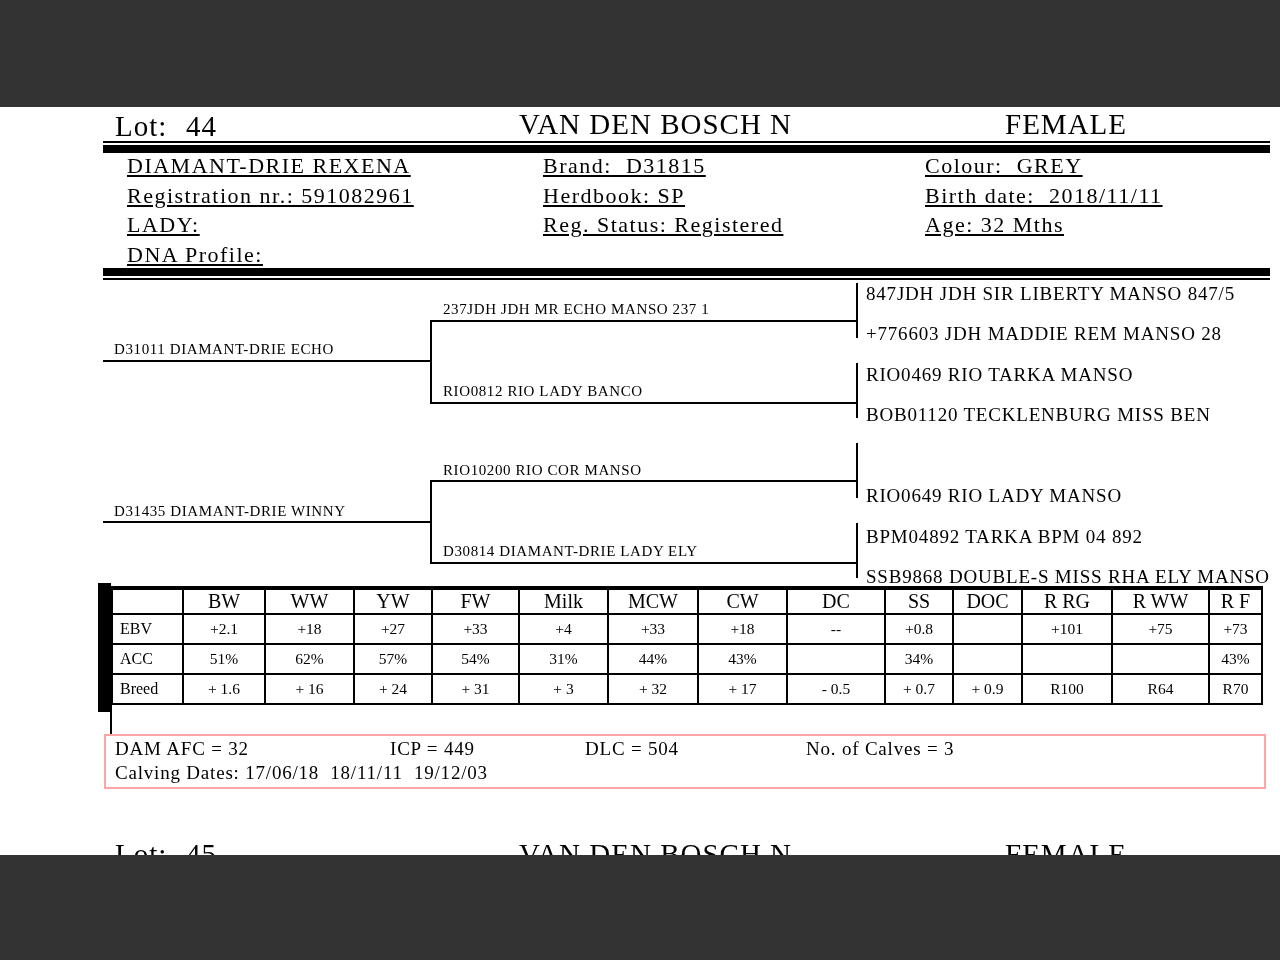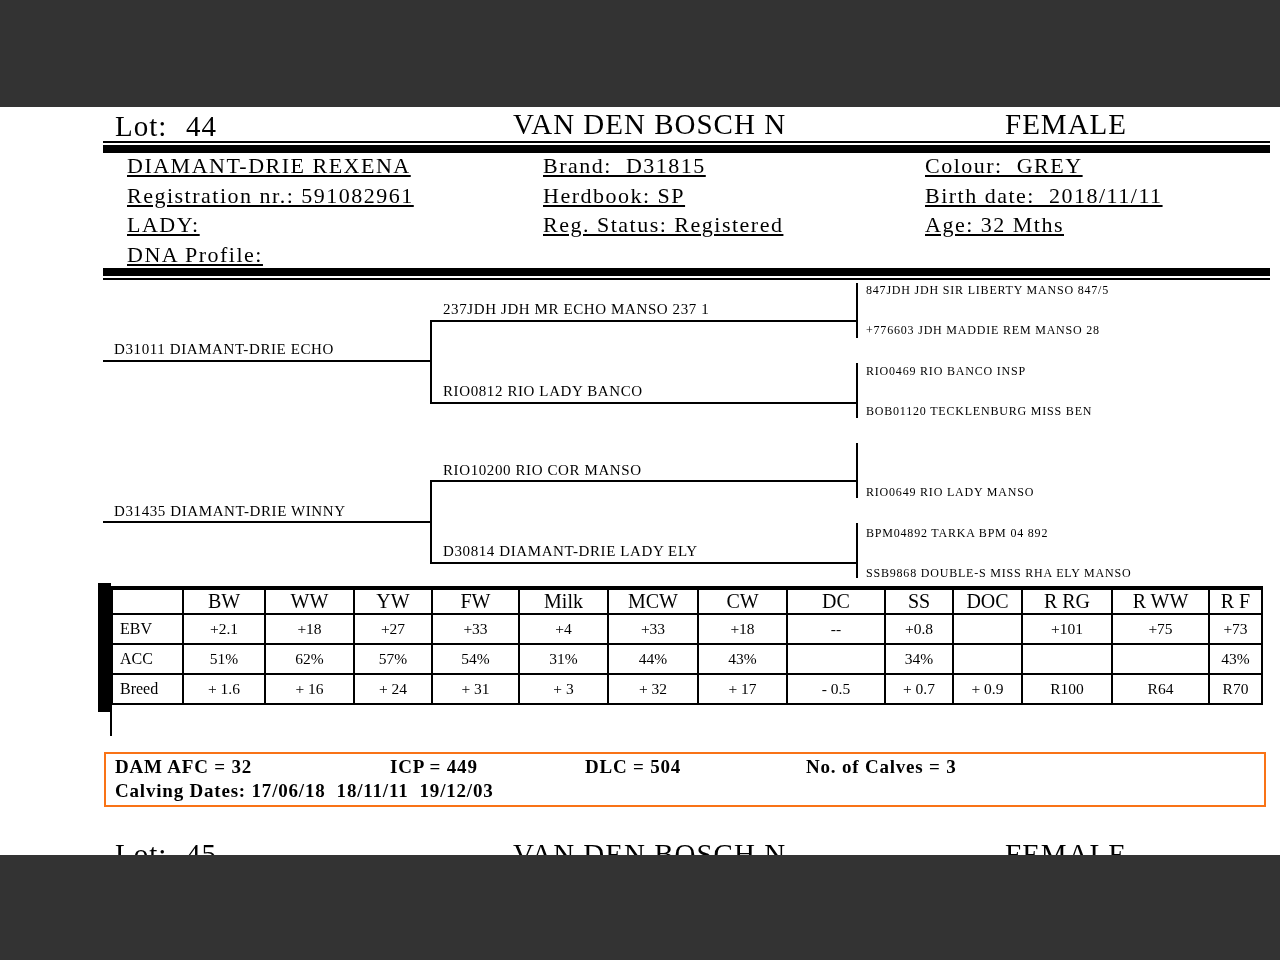--- a/index.html
+++ b/index.html
@@ -3,32 +3,32 @@
 <meta charset="utf-8">
 <style>
   html,body{margin:0;padding:0;background:#ffffff;}
   #stage{position:relative;width:1280px;height:960px;overflow:hidden;background:#ffffff;
          font-family:"Liberation Serif","DejaVu Serif",serif;color:#000;}
   .bar{position:absolute;left:0;width:1280px;background:#333333;z-index:10;}
   .t{position:absolute;white-space:pre;z-index:2;}
   .h1{font-size:29px;letter-spacing:1px;}
   .h2{font-size:22px;letter-spacing:1.5px;text-decoration:underline;}
   .p{font-size:15px;letter-spacing:0.6px;}
-  .pg{font-size:12px;letter-spacing:0.8px;}
-  .ctr{text-align:left;}
+  .pg{font-size:19px;letter-spacing:0.8px;}
+  .ctr{text-align:center;}
   .ln{position:absolute;background:#000;z-index:1;}
   #ebv{position:absolute;left:111px;top:586px;border-collapse:collapse;table-layout:fixed;
        width:1151px;border-top:4px solid #000;z-index:2;}
   #ebv th,#ebv td{border:2px solid #000;text-align:center;overflow:hidden;
        font-weight:normal;padding:0;}
   #ebv th{height:23px;font-size:20px;}
   #ebv td{height:28px;font-size:15.5px;margin-left:31px;}
   #ebv td.lbl{text-align:left;padding-left:7px;font-size:16px;}
-  #dambox{position:absolute;left:104px;top:752px;width:1158px;height:51px;
-       border:2px solid #f97316;z-index:2;font-weight:bold;}
+  #dambox{position:absolute;left:104px;top:734px;width:1158px;height:51px;
+       border:2px solid #fca5a5;z-index:2;}
   #dambox span{position:absolute;white-space:pre;font-size:19px;letter-spacing:0.8px;}
 </style>
 </head>
 <body>
 
 <div id="stage">
 
   <div class="bar" style="top:0;height:107px"></div>
   <div class="bar" style="top:855px;height:105px"></div>
 
@@ -55,21 +55,21 @@
   <div class="ln" style="left:103px;top:278px;width:1167px;height:2px"></div>
 
   <span class="t p" style="left:114px;top:341px">D31011 DIAMANT-DRIE ECHO</span>
   <span class="t p" style="left:114px;top:503px">D31435 DIAMANT-DRIE WINNY</span>
   <span class="t p" style="left:443px;top:301px">237JDH JDH MR ECHO MANSO 237 1</span>
   <span class="t p" style="left:443px;top:383px">RIO0812 RIO LADY BANCO</span>
   <span class="t p" style="left:443px;top:462px">RIO10200 RIO COR MANSO</span>
   <span class="t p" style="left:443px;top:543px">D30814 DIAMANT-DRIE LADY ELY</span>
   <span class="t pg" style="left:866px;top:283px">847JDH JDH SIR LIBERTY MANSO 847/5</span>
   <span class="t pg" style="left:866px;top:323px">+776603 JDH MADDIE REM MANSO 28</span>
-  <span class="t pg" style="left:866px;top:364px">RIO0469 RIO BANCO INSP</span>
+  <span class="t pg" style="left:866px;top:364px">RIO0469 RIO TARKA MANSO</span>
   <span class="t pg" style="left:866px;top:404px">BOB01120 TECKLENBURG MISS BEN</span>
   <span class="t pg" style="left:866px;top:485px">RIO0649 RIO LADY MANSO</span>
   <span class="t pg" style="left:866px;top:526px">BPM04892 TARKA BPM 04 892</span>
   <span class="t pg" style="left:866px;top:566px">SSB9868 DOUBLE-S MISS RHA ELY MANSO</span>
 
   <div class="ln" style="left:103px;top:360px;width:329px;height:2px"></div>
   <div class="ln" style="left:103px;top:521px;width:329px;height:2px"></div>
   <div class="ln" style="left:431px;top:320px;width:427px;height:2px"></div>
   <div class="ln" style="left:431px;top:402px;width:427px;height:2px"></div>
   <div class="ln" style="left:431px;top:480px;width:427px;height:2px"></div>

